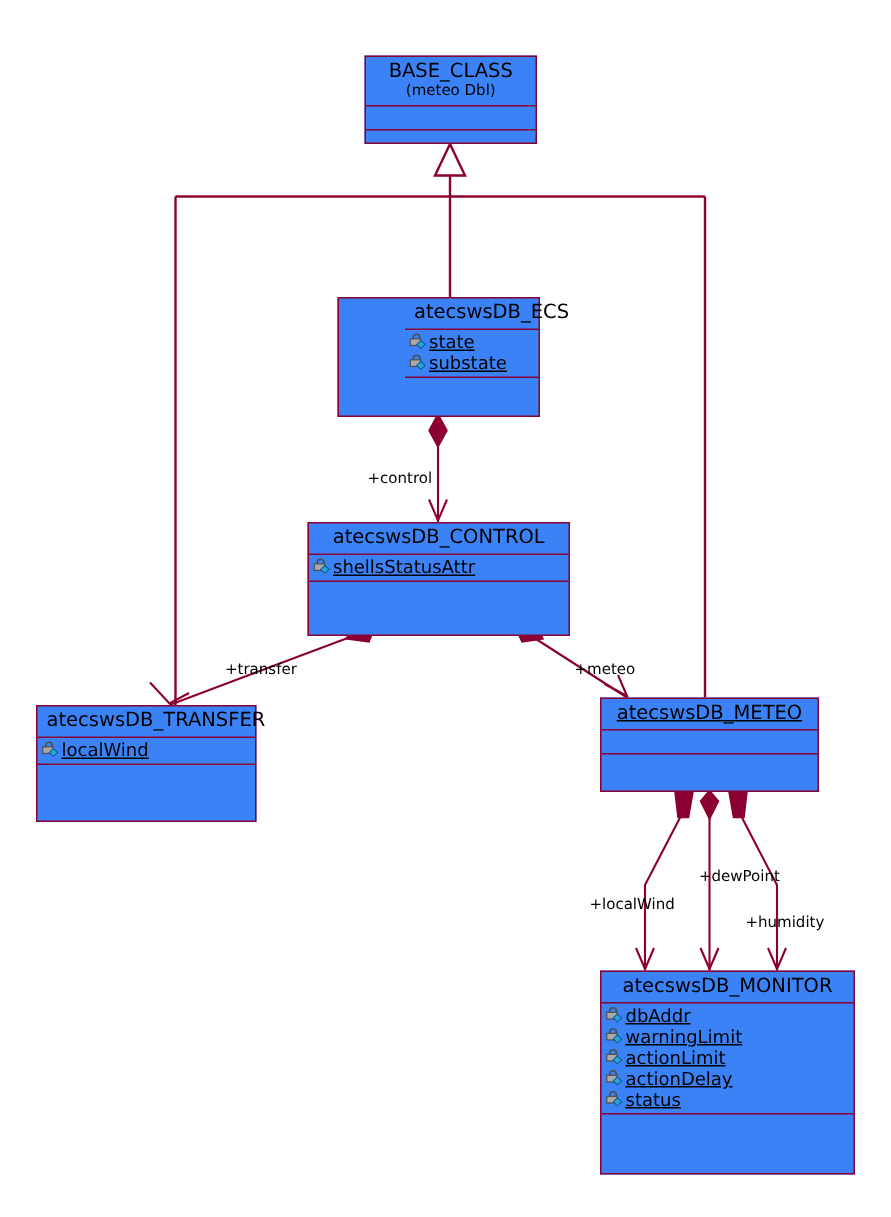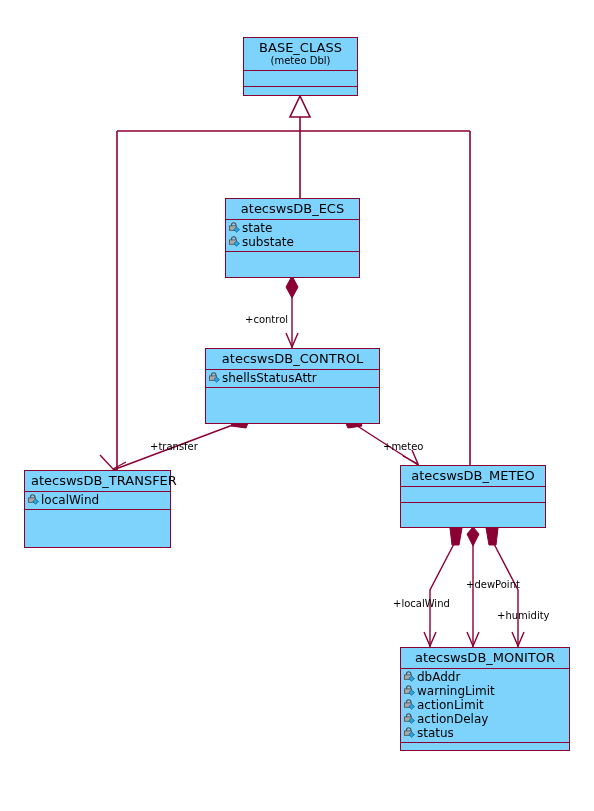--- a/index.html
+++ b/index.html
@@ -6,21 +6,21 @@
   html,body{margin:0;padding:0;background:#ffffff;}
   body{
     width:594px;height:811px;position:relative;overflow:hidden;
     font-family:"DejaVu Sans","Liberation Sans",sans-serif;
   }
   #canvas{position:absolute;left:0;top:0;width:594px;height:811px;}
   #edges{position:absolute;left:0;top:0;width:594px;height:811px;pointer-events:none;}
 
   .uml-class{
     position:absolute;
-    background:#7dd3fc;
+    background:#3b82f6;
     border:1px solid #8b0032;
     box-sizing:border-box;
     z-index:5;
   }
   .uml-name{
     text-align:center;
     padding:2px 6px 3px 6px;
     border-bottom:1px solid #8b0032;
     color:#000000;
     font-size:13px;
@@ -50,21 +50,21 @@
     color:#000000;
     white-space:nowrap;
   }
   .attr-icon{
     width:13px;height:12px;
     margin-right:1px;
     flex:0 0 13px;
     position:relative;
   }
   .attr-icon svg{display:block;}
-  .attr-label{letter-spacing:0px;}
+  .attr-label{letter-spacing:0px;text-decoration:underline;}
 
   .edge-label{
     position:absolute;
     font-size:10px;
     line-height:14px;
     color:#000000;
     white-space:nowrap;
     z-index:6;
   }
 </style>
@@ -128,21 +128,21 @@
 
   <div class="uml-class" style="left:243px;top:37px;width:115px;height:59px;">
     <div class="uml-name">
       <span>BASE_CLASS</span>
       <span class="stereo">(meteo Dbl)</span>
     </div>
     <div class="uml-attrs empty"></div>
     <div class="uml-ops"></div>
   </div>
 
-  <div class="uml-class" style="left:225px;top:198px;width:135px;height:80px;">
+  <div class="uml-class" style="left:225px;top:198px;width:135px;height:80px;padding-left:44px;">
     <div class="uml-name">
       <span>atecswsDB_ECS</span>
     </div>
     <div class="uml-attrs">
       <div class="attr-row">
         <span class="attr-icon">
           <svg width="13" height="12" viewBox="0 0 13 12" xmlns="http://www.w3.org/2000/svg">
             <path d="M3.5 4.2 V3 a2.2 2.2 0 0 1 4.4 0 v1.2" fill="none" stroke="#4d4d4d" stroke-width="1.1"></path>
             <rect x="1.5" y="3.9" width="7" height="4.4" fill="#a9a9a9" stroke="#4d4d4d" stroke-width="0.8"></rect>
             <polygon points="8.5,5.0 11.5,7.6 8.5,10.2 5.8,7.6" fill="#29a3e0" stroke="#0a5f8c" stroke-width="0.7"></polygon>
@@ -195,29 +195,29 @@
             <rect x="1.5" y="3.9" width="7" height="4.4" fill="#a9a9a9" stroke="#4d4d4d" stroke-width="0.8"></rect>
             <polygon points="8.5,5.0 11.5,7.6 8.5,10.2 5.8,7.6" fill="#29a3e0" stroke="#0a5f8c" stroke-width="0.7"></polygon>
           </svg>
         </span>
         <span class="attr-label">localWind</span>
       </div>
     </div>
     <div class="uml-ops"></div>
   </div>
 
-  <div class="uml-class" style="left:400px;top:465px;width:146px;height:63px;">
+  <div class="uml-class" style="left:400px;top:465px;width:146px;height:63px;text-decoration:underline;">
     <div class="uml-name">
       <span>atecswsDB_METEO</span>
     </div>
     <div class="uml-attrs empty"></div>
     <div class="uml-ops" style="min-height:26px;"></div>
   </div>
 
-  <div class="uml-class" style="left:400px;top:647px;width:170px;height:104px;">
+  <div class="uml-class" style="left:400px;top:647px;width:170px;height:136px;">
     <div class="uml-name">
       <span>atecswsDB_MONITOR</span>
     </div>
     <div class="uml-attrs">
       <div class="attr-row">
         <span class="attr-icon">
           <svg width="13" height="12" viewBox="0 0 13 12" xmlns="http://www.w3.org/2000/svg">
             <path d="M3.5 4.2 V3 a2.2 2.2 0 0 1 4.4 0 v1.2" fill="none" stroke="#4d4d4d" stroke-width="1.1"></path>
             <rect x="1.5" y="3.9" width="7" height="4.4" fill="#a9a9a9" stroke="#4d4d4d" stroke-width="0.8"></rect>
             <polygon points="8.5,5.0 11.5,7.6 8.5,10.2 5.8,7.6" fill="#29a3e0" stroke="#0a5f8c" stroke-width="0.7"></polygon>

